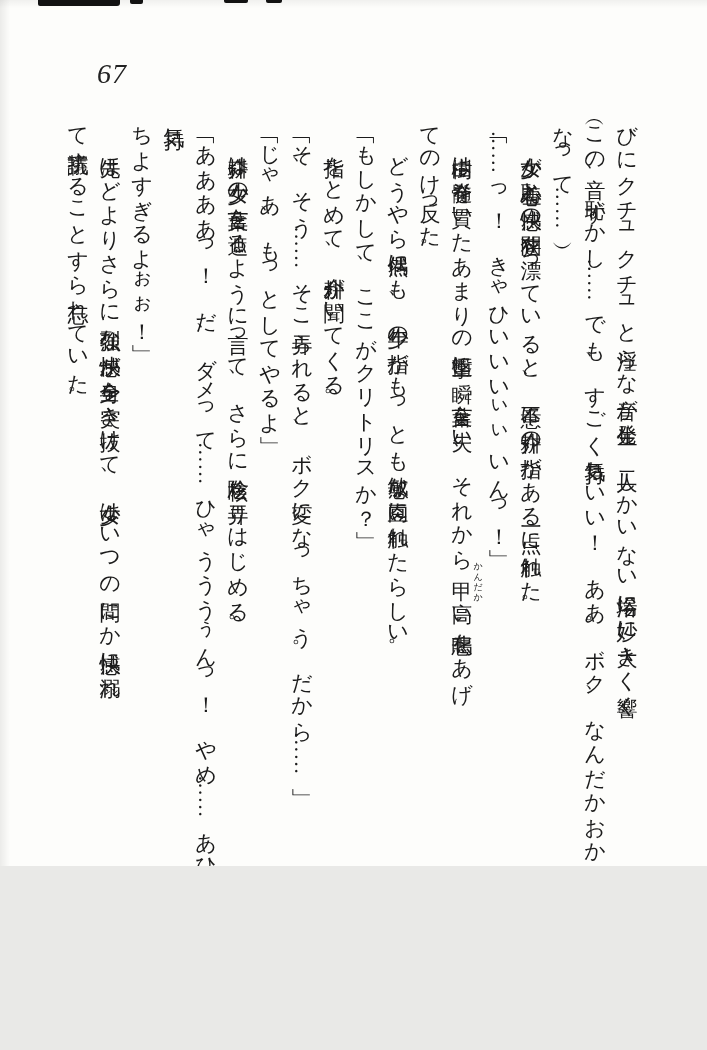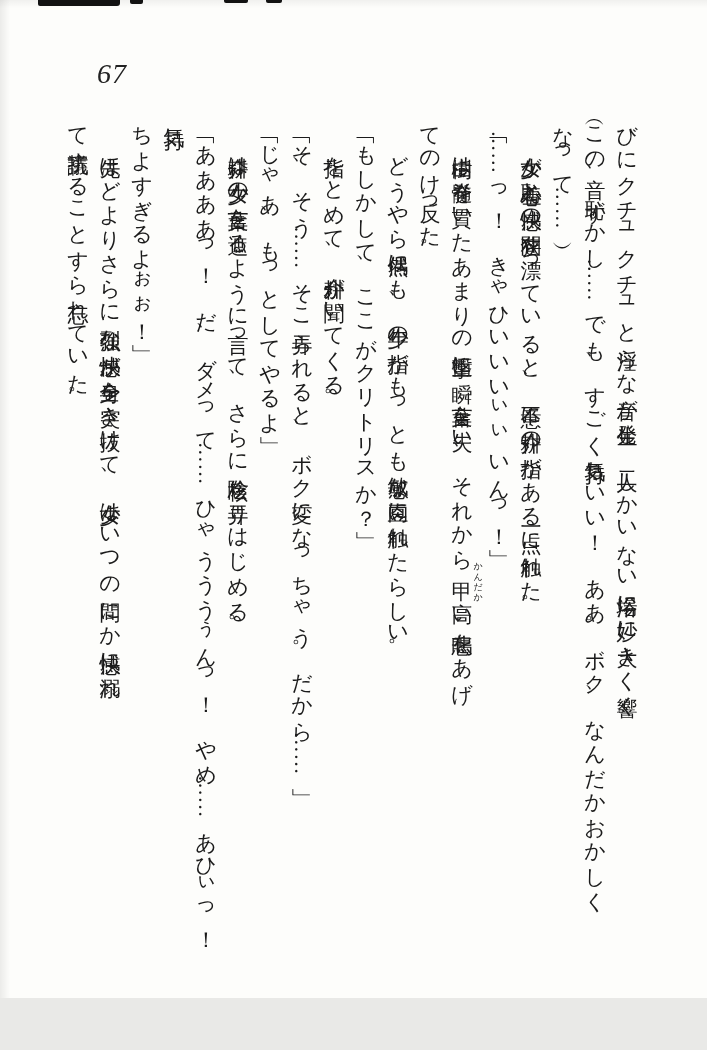--- a/index.html
+++ b/index.html
@@ -5,21 +5,21 @@
   html, body {
     margin: 0;
     padding: 0;
     width: 707px;
     height: 1050px;
     background: #e9e9e7;
   }
   .page {
     position: relative;
     width: 707px;
-    height: 998px;
+    height: 866px;
     background: #fdfdfb;
     overflow: hidden;
     font-family: "Liberation Serif", "DejaVu Serif", serif;
     color: #1b1b1b;
   }
   
   .edge-shade-left {
     position: absolute;
     left: 0; top: 0;
     width: 10px; height: 100%;

